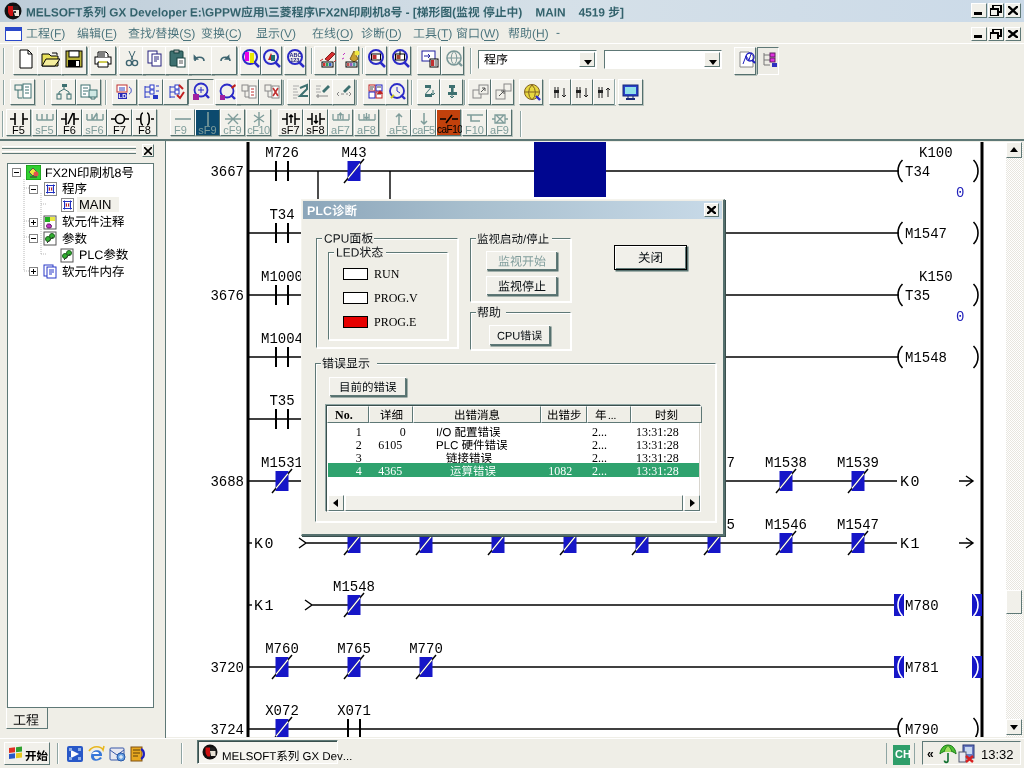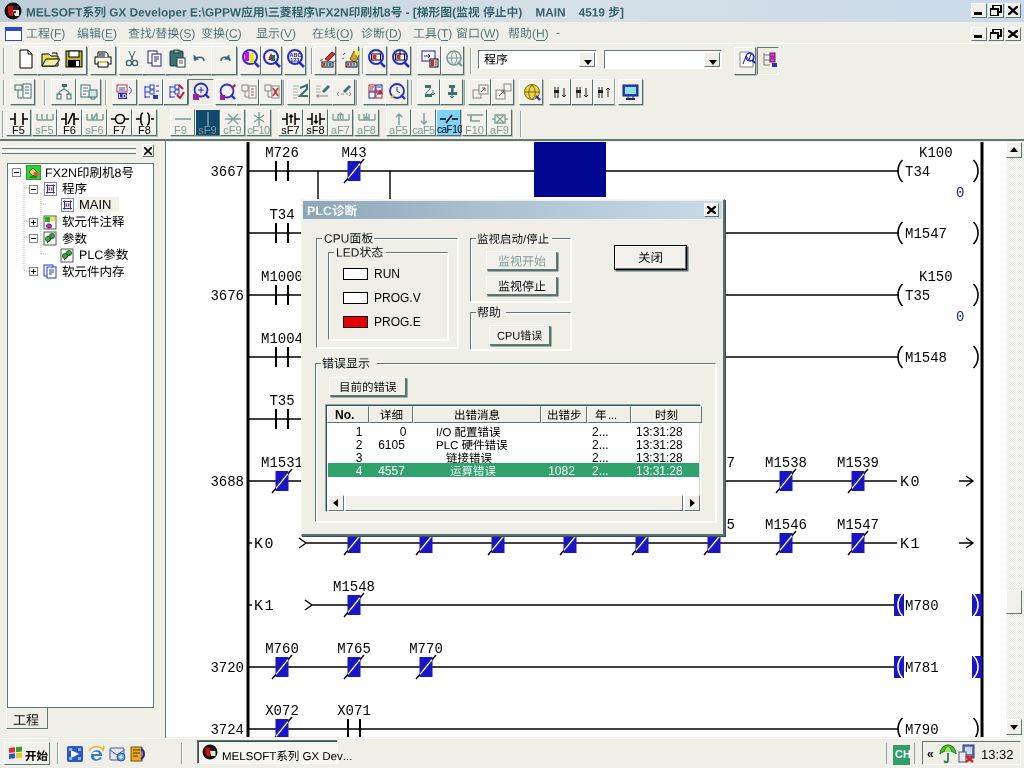--- a/index.html
+++ b/index.html
@@ -1,17 +1,17 @@
 <!DOCTYPE html>
 <html><head><meta charset="utf-8"><style>
 html,body{margin:0;padding:0;width:1024px;height:768px;overflow:hidden;
  font-family:"Liberation Sans",sans-serif;background:#EFEEE7;}
 *{box-sizing:border-box}
 .abs{position:absolute}
-.mono{font-family:Liberation Sans, sans-serif}
+.mono{font-family:Liberation Serif, serif}
 .btn3{position:absolute;background:#F1F0EA;border-top:1px solid #FFF;border-left:1px solid #FFF;
  border-right:1px solid #5E7876;border-bottom:1px solid #5E7876;}
 .sunk{border-top:1px solid #5E7876;border-left:1px solid #5E7876;border-right:1px solid #FFF;border-bottom:1px solid #FFF;}
 .sep{position:absolute;width:2px;border-left:1px solid #8FA5A3;border-right:1px solid #FFF;}
 </style></head><body>
 <div class="abs" style="left:0;top:0;width:1024px;height:22px;background:linear-gradient(90deg,#BECDD9 0%,#D5E0E8 55%,#CBDAE8 100%)"></div>
 <svg class="abs" style="left:4px;top:2px" width="18" height="18">
 <circle cx="9" cy="9" r="8.5" fill="#111"></circle>
 <path d="M4 4h5v10H6a7 7 0 0 1-2-4z" fill="#CC1111"></path>
 <path d="M9 8h6v6h-4z" fill="#EEE8DC"></path>
@@ -556,21 +556,21 @@
       <path d="M10 14V3M7 6l3-3 3 3" stroke="#7F9D9B" stroke-width="1.5" fill="none"></path>
     </svg>
     <div style="position:absolute;left:0;right:0;top:14px;text-align:center;font:11px 'Liberation Sans';color:#7F9D9B;letter-spacing:0">aF5</div>
   </div>
 <div class="abs " style="left:411px;top:109px;width:25px;height:27px;border-top:1px solid #FFF;border-left:1px solid #FFF;border-right:1px solid #54706E;border-bottom:1px solid #54706E;background:#F2F1EB;box-shadow:1px 1px 0 rgba(84,112,110,0.35);">
     <svg style="position:absolute;left:2px;top:1px" width="20" height="16">
       <path d="M10 2v11M7 10l3 3 3-3" stroke="#7F9D9B" stroke-width="1.5" fill="none"></path>
     </svg>
     <div style="position:absolute;left:0;right:0;top:14px;text-align:center;font:11px 'Liberation Sans';color:#7F9D9B;letter-spacing:-0.5px">caF5</div>
   </div>
-<div class="abs " style="left:436px;top:109px;width:25px;height:27px;border-top:1px solid #FFF;border-left:1px solid #FFF;border-right:1px solid #54706E;border-bottom:1px solid #54706E;background:#7dd3fc;box-shadow:1px 1px 0 rgba(84,112,110,0.35);">
+<div class="abs " style="left:436px;top:109px;width:25px;height:27px;border-top:1px solid #FFF;border-left:1px solid #FFF;border-right:1px solid #54706E;border-bottom:1px solid #54706E;background:#c2410c;box-shadow:1px 1px 0 rgba(84,112,110,0.35);">
     <svg style="position:absolute;left:2px;top:1px" width="20" height="16">
       <path d="M1 8h6M13 8h6M7 12L13 4" stroke="#000" stroke-width="1.6" fill="none"></path>
     </svg>
     <div style="position:absolute;left:0;right:0;top:14px;text-align:center;font:10px 'Liberation Sans';color:#000;letter-spacing:-0.5px">caF10</div>
   </div>
 <div class="abs " style="left:462px;top:109px;width:25px;height:27px;border-top:1px solid #FFF;border-left:1px solid #FFF;border-right:1px solid #54706E;border-bottom:1px solid #54706E;background:#F2F1EB;box-shadow:1px 1px 0 rgba(84,112,110,0.35);">
     <svg style="position:absolute;left:2px;top:1px" width="20" height="16">
       <path d="M2 4h16M6 4v6h9" stroke="#7F9D9B" stroke-width="1.6" fill="none"></path>
     </svg>
     <div style="position:absolute;left:0;right:0;top:14px;text-align:center;font:11px 'Liberation Sans';color:#7F9D9B;letter-spacing:0">F10</div>
@@ -963,21 +963,21 @@
 <span class="abs mono" style="left:592px;top:438px;font-size:12px;color:#000">2...</span>
 <span class="abs mono" style="left:636px;top:438px;font-size:12px;color:#000">13:31:28</span>
 <span class="abs mono" style="left:355.8px;top:451px;font-size:12px;color:#000">3</span>
 <svg style="position:absolute;left:446px;top:449.9px;overflow:visible" width="48" height="16">
     <path transform="translate(0,12.08) scale(0.1)" d="M40 -90C44 -83 48 -75 49 -69L57 -72C55 -78 51 -86 47 -92ZM16 -96C13 -86 9 -75 3 -68C5 -66 7 -62 7 -60C11 -64 14 -70 17 -76H39V-83H20C21 -87 22 -91 23 -94ZM6 -38V-31H19V-9C19 -4 15 0 13 2C14 3 17 6 17 8C19 6 22 4 39 -8C38 -10 37 -13 37 -15L26 -8V-31H39V-38H26V-54H37V-62H9V-54H19V-38ZM60 -33V-26H82V-6H90V-26H109V-33H90V-49H107L107 -56H90V-70H82V-56H70C73 -62 76 -68 78 -75H110V-83H81C82 -87 84 -91 85 -95L77 -97C76 -92 74 -87 73 -83H59V-75H70C68 -69 66 -64 65 -62C63 -58 62 -55 60 -55C61 -53 62 -49 63 -47C64 -48 67 -49 72 -49H82V-33ZM56 -56H37V-48H48V-11C44 -9 39 -5 35 0L40 8C45 2 50 -4 53 -4C55 -4 58 -1 62 1C68 5 75 7 85 7C92 7 104 6 110 6C110 4 111 -0 112 -3C104 -2 92 -1 85 -1C76 -1 69 -2 64 -6C60 -8 58 -10 56 -11Z M167 -73C171 -68 174 -62 176 -58L183 -61C181 -65 177 -71 174 -76ZM133 -96V-73H120V-65H133V-40C128 -38 122 -37 118 -36L120 -27L133 -31V-1C133 0 133 1 131 1C130 1 126 1 122 1C123 3 124 7 124 9C131 9 135 9 138 7C140 6 141 4 141 -1V-34L153 -38L152 -46L141 -42V-65H153V-73H141V-96ZM180 -94C182 -91 184 -88 186 -85H159V-77H221V-85H195C193 -88 191 -92 188 -96ZM203 -76C201 -70 197 -63 194 -58H155V-50H224V-58H202C205 -62 209 -68 212 -73ZM203 -30C201 -23 197 -17 192 -12C186 -15 179 -17 173 -19C175 -23 178 -26 180 -30ZM161 -16C168 -13 177 -10 185 -7C177 -3 166 0 152 2C153 3 155 7 155 9C172 7 184 3 193 -3C203 1 211 5 217 9L223 3C217 -1 209 -5 200 -9C206 -14 209 -21 212 -30H226V-37H184C186 -41 188 -45 189 -48L181 -50C180 -46 178 -42 175 -37H154V-30H171C168 -25 164 -20 161 -16Z M250 -96C247 -86 241 -76 234 -69C236 -67 238 -63 239 -61C242 -65 246 -69 249 -75H276V-83H253C255 -86 257 -90 258 -94ZM237 -40V-32H253V-9C253 -4 250 -1 248 0C249 2 251 6 252 8C254 6 257 4 276 -7C275 -9 275 -12 274 -14L261 -7V-32H277V-40H261V-55H274V-63H242V-55H253V-40ZM316 -97V-81H300V-97H292V-81H281V-74H292V-59H278V-51H340V-59H324V-74H338V-81H324V-97ZM300 -74H316V-59H300ZM293 -15H324V-3H293ZM293 -22V-34H324V-22ZM285 -42V9H293V4H324V9H332V-42Z M402 -84H439V-68H402ZM394 -91V-60H448V-91ZM357 -88C363 -83 371 -75 374 -70L380 -76C377 -81 369 -88 362 -93ZM387 -29V-22H413C409 -10 401 -2 384 2C386 4 388 7 389 9C406 4 415 -4 420 -16C426 -4 436 5 451 10C452 7 454 4 456 2C442 -1 431 -10 426 -22H456V-29H423C424 -33 424 -37 425 -42H451V-50H391V-42H416C416 -37 416 -33 415 -29ZM367 6C368 4 371 1 390 -11C389 -13 388 -16 387 -19L375 -10V-61H350V-52H366V-11C366 -6 364 -3 362 -2C364 -0 366 4 367 6Z" fill="#000"></path>
   </svg>
 <span class="abs mono" style="left:592px;top:451px;font-size:12px;color:#000">2...</span>
 <span class="abs mono" style="left:636px;top:451px;font-size:12px;color:#000">13:31:28</span>
 <div class="abs" style="left:328px;top:463px;width:371px;height:14px;background:#2FA26E"></div>
 <span class="abs mono" style="left:355.8px;top:464px;font-size:12px;color:#FFF">4</span>
-<span class="abs mono" style="left:378.2px;top:464px;font-size:12px;color:#FFF">4557</span>
+<span class="abs mono" style="left:378.2px;top:464px;font-size:12px;color:#FFF">4365</span>
 <svg style="position:absolute;left:450px;top:462.9px;overflow:visible" width="48" height="16">
     <path transform="translate(0,12.08) scale(0.1)" d="M44 -89V-81H102V-89ZM8 -85C15 -80 24 -73 28 -69L34 -76C29 -80 20 -86 14 -90ZM43 -14C47 -15 52 -16 95 -19L99 -11L107 -15C103 -23 93 -39 86 -50L79 -46C83 -40 87 -33 91 -27L53 -24C59 -33 65 -44 70 -55H110V-63H36V-55H59C55 -43 49 -32 46 -29C44 -25 42 -23 40 -22C41 -20 43 -16 43 -14ZM29 -56H5V-48H21V-12C16 -9 10 -4 4 2L10 10C16 2 22 -5 26 -5C28 -5 32 -1 37 2C45 7 55 8 69 8C81 8 101 8 109 7C109 4 110 0 111 -2C99 -1 82 -0 69 -0C56 -0 46 -1 39 -6C34 -9 31 -11 29 -12Z M144 -53H203V-46H144ZM144 -40H203V-33H144ZM144 -65H203V-58H144ZM181 -97C178 -88 172 -80 165 -74C167 -74 170 -72 172 -70H149L156 -73C155 -75 153 -78 151 -81H171V-88H141C142 -90 143 -93 144 -95L136 -97C132 -88 126 -79 119 -73C121 -72 124 -70 126 -69C130 -72 133 -76 136 -81H142C145 -78 147 -73 148 -70H135V-27H151V-20L151 -17H121V-10H148C145 -6 138 -1 123 3C125 4 128 7 129 9C147 4 155 -3 158 -10H189V9H198V-10H224V-17H198V-27H212V-70H200L207 -73C205 -76 203 -78 201 -81H223V-88H186C188 -90 189 -93 190 -95ZM189 -17H159L160 -20V-27H189ZM173 -70C176 -73 179 -77 182 -81H191C194 -78 198 -73 199 -70Z M250 -96C247 -86 241 -76 234 -69C236 -67 238 -63 239 -61C242 -65 246 -69 249 -75H276V-83H253C255 -86 257 -90 258 -94ZM237 -40V-32H253V-9C253 -4 250 -1 248 0C249 2 251 6 252 8C254 6 257 4 276 -7C275 -9 275 -12 274 -14L261 -7V-32H277V-40H261V-55H274V-63H242V-55H253V-40ZM316 -97V-81H300V-97H292V-81H281V-74H292V-59H278V-51H340V-59H324V-74H338V-81H324V-97ZM300 -74H316V-59H300ZM293 -15H324V-3H293ZM293 -22V-34H324V-22ZM285 -42V9H293V4H324V9H332V-42Z M402 -84H439V-68H402ZM394 -91V-60H448V-91ZM357 -88C363 -83 371 -75 374 -70L380 -76C377 -81 369 -88 362 -93ZM387 -29V-22H413C409 -10 401 -2 384 2C386 4 388 7 389 9C406 4 415 -4 420 -16C426 -4 436 5 451 10C452 7 454 4 456 2C442 -1 431 -10 426 -22H456V-29H423C424 -33 424 -37 425 -42H451V-50H391V-42H416C416 -37 416 -33 415 -29ZM367 6C368 4 371 1 390 -11C389 -13 388 -16 387 -19L375 -10V-61H350V-52H366V-11C366 -6 364 -3 362 -2C364 -0 366 4 367 6Z" fill="#FFF"></path>
   </svg>
 <span class="abs mono" style="left:548.2px;top:464px;font-size:12px;color:#FFF">1082</span>
 <span class="abs mono" style="left:592px;top:464px;font-size:12px;color:#FFF">2...</span>
 <span class="abs mono" style="left:636px;top:464px;font-size:12px;color:#FFF">13:31:28</span>
 <div class="btn3" style="left:328px;top:495px;width:16px;height:16px"></div>
 <svg class="abs" style="left:328px;top:495px" width="16" height="16">
     <path d="M5 8l5-4v8z" fill="#000"></path>
   </svg>

